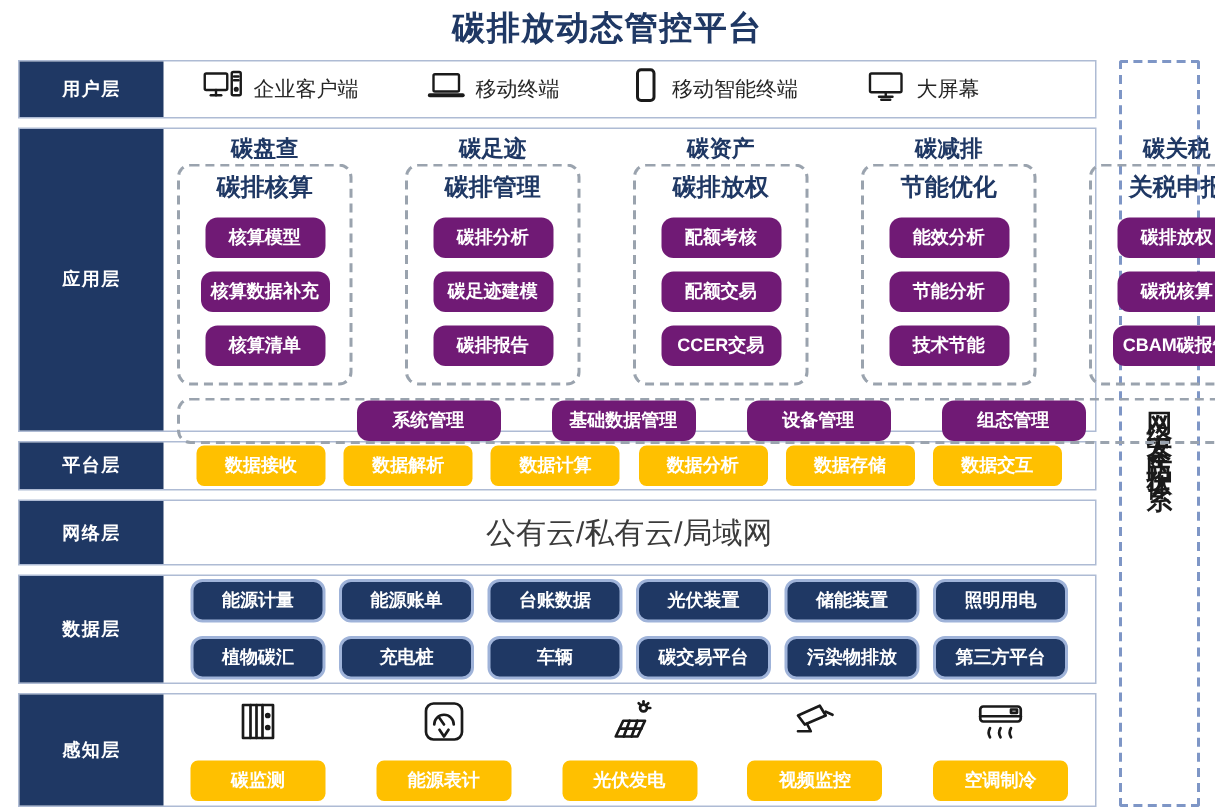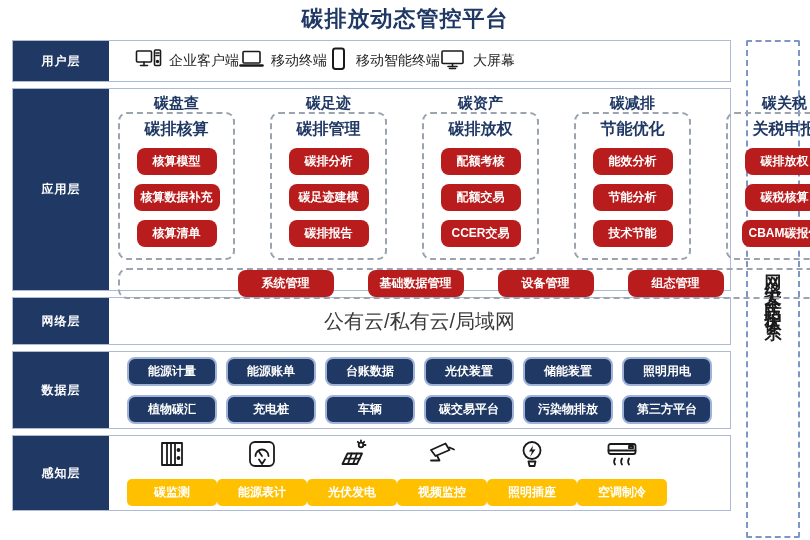--- a/index.html
+++ b/index.html
@@ -14,35 +14,35 @@
   .stack { width:719px; display:flex; flex-direction:column; gap:6px; }
 
   .layer { display:flex; border:1px solid #AEBBD4; background:#fff; }
   .layer-label { width:96px; flex:0 0 96px; background:#1F3864; color:#fff;
                  display:flex; align-items:center; justify-content:center;
                  font-size:12px; font-weight:bold; letter-spacing:1px; }
   .layer-content { flex:1; position:relative; }
 
   
   .layer-user { height:42px; }
-  .user-content { display:flex; align-items:center; padding-left:26px; }
+  .user-content { display:flex; align-items:center; gap:46px; padding-left:26px; }
   .user-item { display:flex; align-items:center; gap:7px; }
   .user-item .lbl { font-size:14px; color:#262626; }
   .icon-stroke { stroke:#1a1a1a; fill:none; stroke-width:1.6; stroke-linecap:round; stroke-linejoin:round; }
 
   
   .layer-app { height:203px; }
   .app-content { padding:4px 9px 6px; display:flex; flex-direction:column; }
   .app-cols { display:flex; justify-content:space-between;gap:35px; }
   .app-col { width:117px; display:flex; flex-direction:column; align-items:center; }
   .app-col-header { font-size:15px; font-weight:bold; color:#1F3864; line-height:19px; }
   .dash-box { width:100%; border:2px dashed #9aa3ae; border-radius:9px;
               padding:5px 5px 11px; display:flex; flex-direction:column; align-items:center; gap:9px; }
   .dash-box-title { font-size:16px; font-weight:bold; color:#1F3864; line-height:20px; }
-  .chip-navy { background:#b91c1c; color:#fff; font-size:12px; font-weight:bold;
+  .chip-navy { background:#701a75; color:#fff; font-size:12px; font-weight:bold;
                border-radius:8px; padding:5px 7px; min-width:80px; text-align:center; white-space:nowrap; }
   .app-common { margin-top:8px; border:2px dashed #9aa3ae; border-radius:9px; height:47px;
                 display:flex; align-items:center; justify-content:center; gap:34px; }
   .app-common .chip-navy { min-width:96px; }
 
   
   .layer-platform { height:35px; }
   .platform-content { display:flex; align-items:center; justify-content:space-around; padding:0 16px; }
   .chip-yellow { background:#FFC000; color:#fff; font-size:12px; font-weight:bold;
                  border-radius:5px; padding:5px 8px; min-width:86px; text-align:center; white-space:nowrap; }
@@ -55,21 +55,21 @@
   
   .layer-data { height:78px; }
   .data-content { display:flex; flex-direction:column; justify-content:center; gap:9px; padding:0 18px; }
   .data-row { display:flex; justify-content:space-between; }
   .chip-navy-bordered { background:#1F3864; border:2px solid #9FB3D9; color:#fff; font-size:12px;
                         font-weight:bold; border-radius:8px; padding:4px 0; width:90px;
                         text-align:center; white-space:nowrap; }
 
   
   .layer-perception { height:76px; }
-  .perception-content { display:flex; align-items:center; padding:4px 18px 6px; }
+  .perception-content { display:flex; justify-content:space-between; align-items:center; padding:4px 18px 6px; }
   .sensor { display:flex; flex-direction:column; align-items:center; gap:5px; }
   .sensor .chip-yellow { width:90px; padding:5px 0; }
 
   
   .band { flex:1; border:2px dashed #7E96C6; border-radius:2px;
           display:flex; align-items:center; justify-content:center; }
   .band-text { writing-mode:vertical-rl; text-orientation:upright;
                font-size:17px; font-weight:bold; color:#1a1a1a; letter-spacing:7px; }
 </style>
 </head>
@@ -182,20 +182,31 @@
           </div>
           <div class="app-common">
             <div class="chip-navy">系统管理</div>
             <div class="chip-navy">基础数据管理</div>
             <div class="chip-navy">设备管理</div>
             <div class="chip-navy">组态管理</div>
           </div>
         </div>
       </div>
 
+      <div class="layer layer-platform">
+        <div class="layer-label">平台层</div>
+        <div class="layer-content platform-content">
+          <div class="chip-yellow">数据接收</div>
+          <div class="chip-yellow">数据解析</div>
+          <div class="chip-yellow">数据计算</div>
+          <div class="chip-yellow">数据分析</div>
+          <div class="chip-yellow">数据存储</div>
+          <div class="chip-yellow">数据交互</div>
+        </div>
+      </div>
 
       <div class="layer layer-network">
         <div class="layer-label">网络层</div>
         <div class="layer-content network-content">公有云/私有云/局域网</div>
       </div>
 
       <div class="layer layer-data">
         <div class="layer-label">数据层</div>
         <div class="layer-content data-content">
           <div class="data-row">
@@ -265,30 +276,20 @@
               <svg width="32" height="32" viewBox="0 0 32 32" class="icon-stroke" style="stroke-width:1.8">
                 <path d="M5 12 L19.5 5.5 L23.5 12 L9.5 18 Z"></path>
                 <line x1="23.5" y1="9.5" x2="28" y2="11.5"></line>
                 <path d="M11 17.5 l2.5 5 h-8.5"></path>
               </svg>
             </span>
             <div class="chip-yellow">视频监控</div>
           </div>
           <div class="sensor">
             <span>
-              <svg width="32" height="32" viewBox="0 0 32 32" class="icon-stroke" style="stroke-width:1.8">
-                <circle cx="16" cy="12.5" r="8.5"></circle>
-                <path d="M17 7.5 l-4 6 h3 l-2 5.5 l5.5 -7.5 h-3.2 z" style="fill:#1a1a1a;stroke:none"></path>
-                <path d="M12.5 23.5 h7 l-1 4.5 h-5 z"></path>
-              </svg>
-            </span>
-            <div class="chip-yellow">照明插座</div>
-          </div>
-          <div class="sensor">
-            <span>
               <svg width="34" height="32" viewBox="0 0 34 32" class="icon-stroke" style="stroke-width:1.8">
                 <rect x="3.5" y="6" width="27" height="10" rx="2"></rect>
                 <line x1="3.5" y1="12.5" x2="30.5" y2="12.5"></line>
                 <rect x="24" y="8" width="4" height="2.2"></rect>
                 <path d="M10 20.5 q-1.8 3 0 6"></path>
                 <path d="M17 20.5 q-1.8 3 0 6"></path>
                 <path d="M24 20.5 q-1.8 3 0 6"></path>
               </svg>
             </span>
             <div class="chip-yellow">空调制冷</div>

